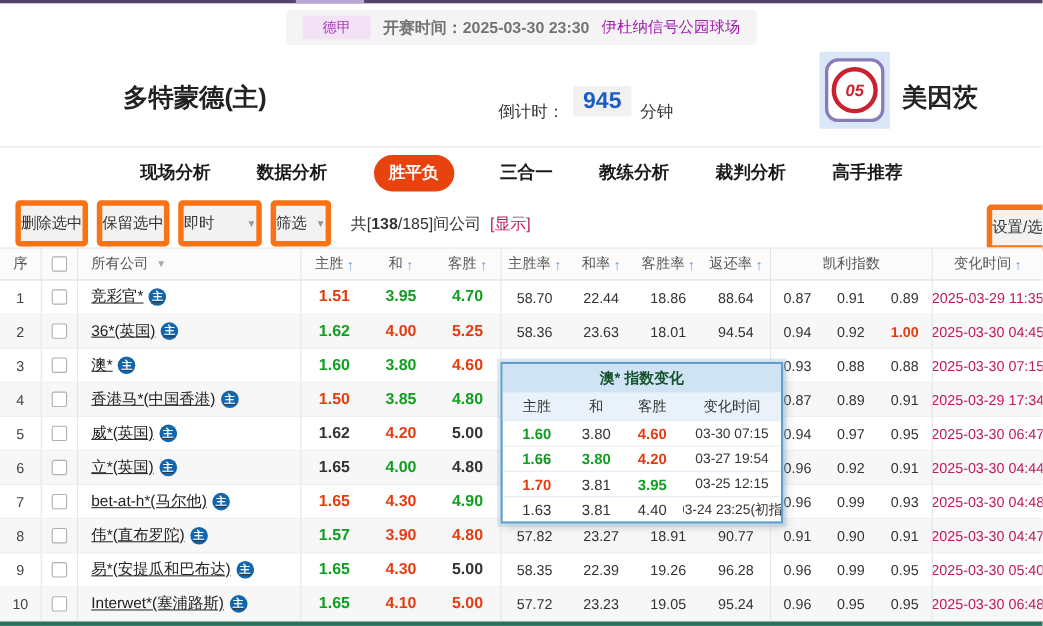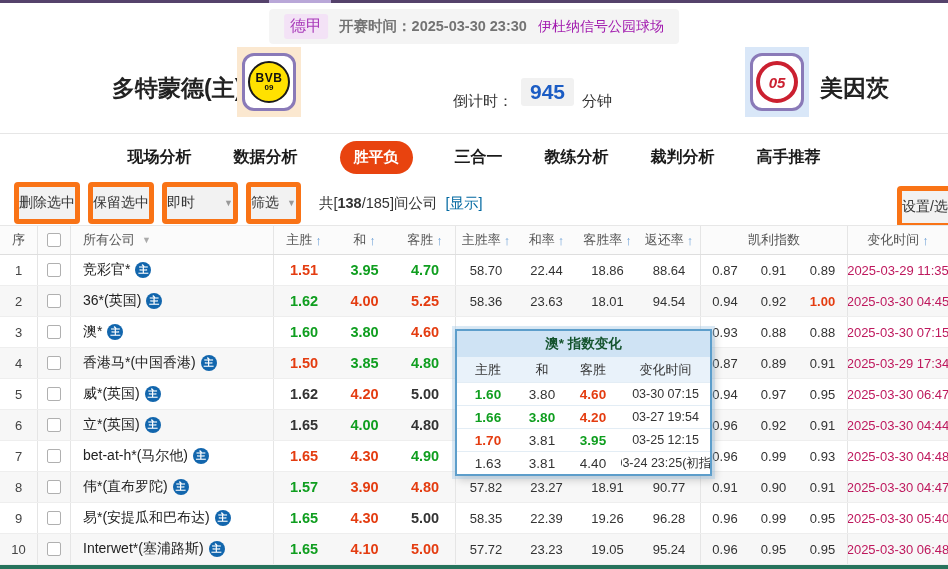--- a/index.html
+++ b/index.html
@@ -11,21 +11,21 @@
   
   .topline { position:absolute; top:0; left:0; width:948px; height:3px; background:var(--purple_dark); }
   .topline-light { position:absolute; top:0; left:269px; width:62px; height:3px; background:var(--purple_light); }
 
   
   .info-pill {
     position:absolute; top:9px; left:50%; transform:translateX(-50%);
     display:flex; align-items:center; gap:11px; background:#f4f4f4;
     border-radius:4px; padding:5px 15px; white-space:nowrap;
   }
-  .league-badge { background:#f3e2f6; color:#a93cba; font-size:16px; padding:2px 6px; border-radius:3px; }
+  .league-badge { background:#f3e2f6; color:#a93cba; font-size:13px; padding:2px 18px; border-radius:3px; }
   .kick-label, .kick-time { font-weight:bold; color:#737373; font-size:14.5px; }
   .venue { color:#a21caf; font-size:14px; }
 
   
   .team-name { position:absolute; font-size:23px; font-weight:bold; color:#222; top:73px; }
   .home-name { left:112px; }
   .away-name { left:820px; }
   .logo-box { position:absolute; top:47px; width:64px; height:70px; display:flex; align-items:center; justify-content:center; }
   .home-box { left:237px; background:#fbe8d0; }
   .away-box { left:745px; background:#d9e7f8; }
@@ -56,39 +56,39 @@
   .tab.active { background:var(--accent); color:#fff; border-radius:17px; padding:7px 14px; font-size:15px; }
 
   
   .toolbar { position:absolute; top:186px; left:0; width:948px; height:34px; display:flex; align-items:center; gap:8px; padding-left:14px; }
   .btn { background:#f2f2f2; border:5px solid #f97316; border-radius:4px; padding:7px 0; font-size:14px; color:#333; white-space:nowrap; cursor:pointer; }
   .dd { display:flex; align-items:center; cursor:pointer; }
   .dd .arrow { color:#999; font-size:9px; margin-left:8px; }
   .dd-wide { width:76px; justify-content:space-between; }
   .summary { margin-left:10px; font-size:14.5px; color:#333; white-space:nowrap; }
   .summary b { font-weight:bold; }
-  .show-link { color:#0369a1; cursor:pointer; margin-left:4px; }
+  .show-link { color:#be185d; cursor:pointer; margin-left:4px; }
   .settings-btn { position:absolute; left:897px; top:0; }
 
   
   .table { position:absolute; top:225px; left:0; width:948px; }
   .grid { display:grid; grid-template-columns:37px 33px 203px 61px 61px 60px 61px 61px 61px 62px 49px 49px 49px 101px; }
   .td { display:flex; align-items:center; justify-content:center; height:100%; overflow:hidden; white-space:nowrap; }
   .bl { border-left:1px solid #e5e5e5; }
   .thead { height:30px; background:#fbfbfb; border-top:1px solid #e7e7e7; border-bottom:1px solid #dedede; color:#555; font-size:13px; }
   .thead .td { gap:3px; }
   .sort-arrow { color:#6b9fd6; font-weight:bold; font-size:13px; }
   .drop-arrow { color:#aaa; font-size:9px; margin-left:4px; }
   .comp-h { justify-content:flex-start !important; padding-left:12px; }
   .kelly-h { grid-column:span 3; }
   .cb { width:14px; height:14px; background:#fff; border:1px solid #b0b0b0; border-radius:2px; display:inline-block; cursor:pointer; }
   .tr { height:31px; border-bottom:1px solid #eeeeee; font-size:13px; color:#333; }
   .tr.even { background:#f7f7f7; }
   .c-idx { color:#444; }
-  .comp { justify-content:flex-start !important; padding-left:12px; gap:5px; }
+  .comp { justify-content:flex-start !important; padding-left:12px; gap:5px;text-decoration:underline; }
   .cname { font-size:14px; color:#222; }
   .pbadge { width:16px; height:16px; border-radius:50%; background:#1266ad; color:#fff; font-size:10px; font-weight:bold; display:inline-flex; align-items:center; justify-content:center; flex:none; }
   .oddv { font-weight:bold; font-size:14.5px; cursor:pointer; }
   .cr { color:var(--red); }
   .cg { color:var(--green); }
   .cn { color:#333; }
   .kv.cr { font-weight:bold; }
   .timec { font-size:13px; color:#be185d; }
 
   
@@ -119,28 +119,20 @@
   <div class="info-pill">
     <span class="league-badge">德甲</span>
     <span>
       <span class="kick-label">开赛时间：</span><span class="kick-time">2025-03-30 23:30</span>
     </span>
     <span class="venue">伊杜纳信号公园球场</span>
   </div>
 
   <div class="team-name home-name">多特蒙德(主)</div>
 
-  <div class="logo-box home-box">
-    <div class="logo-inner">
-      <div class="bvb-circle">
-        <span class="t1">BVB</span>
-        <span class="t2">09</span>
-      </div>
-    </div>
-  </div>
 
   <div class="countdown">
     <span class="cd-label">倒计时：</span>
     <span class="cd-value">945</span>
     <span class="cd-unit">分钟</span>
   </div>
 
   <div class="logo-box away-box">
     <div class="logo-inner">
       <div class="mainz-circle">

